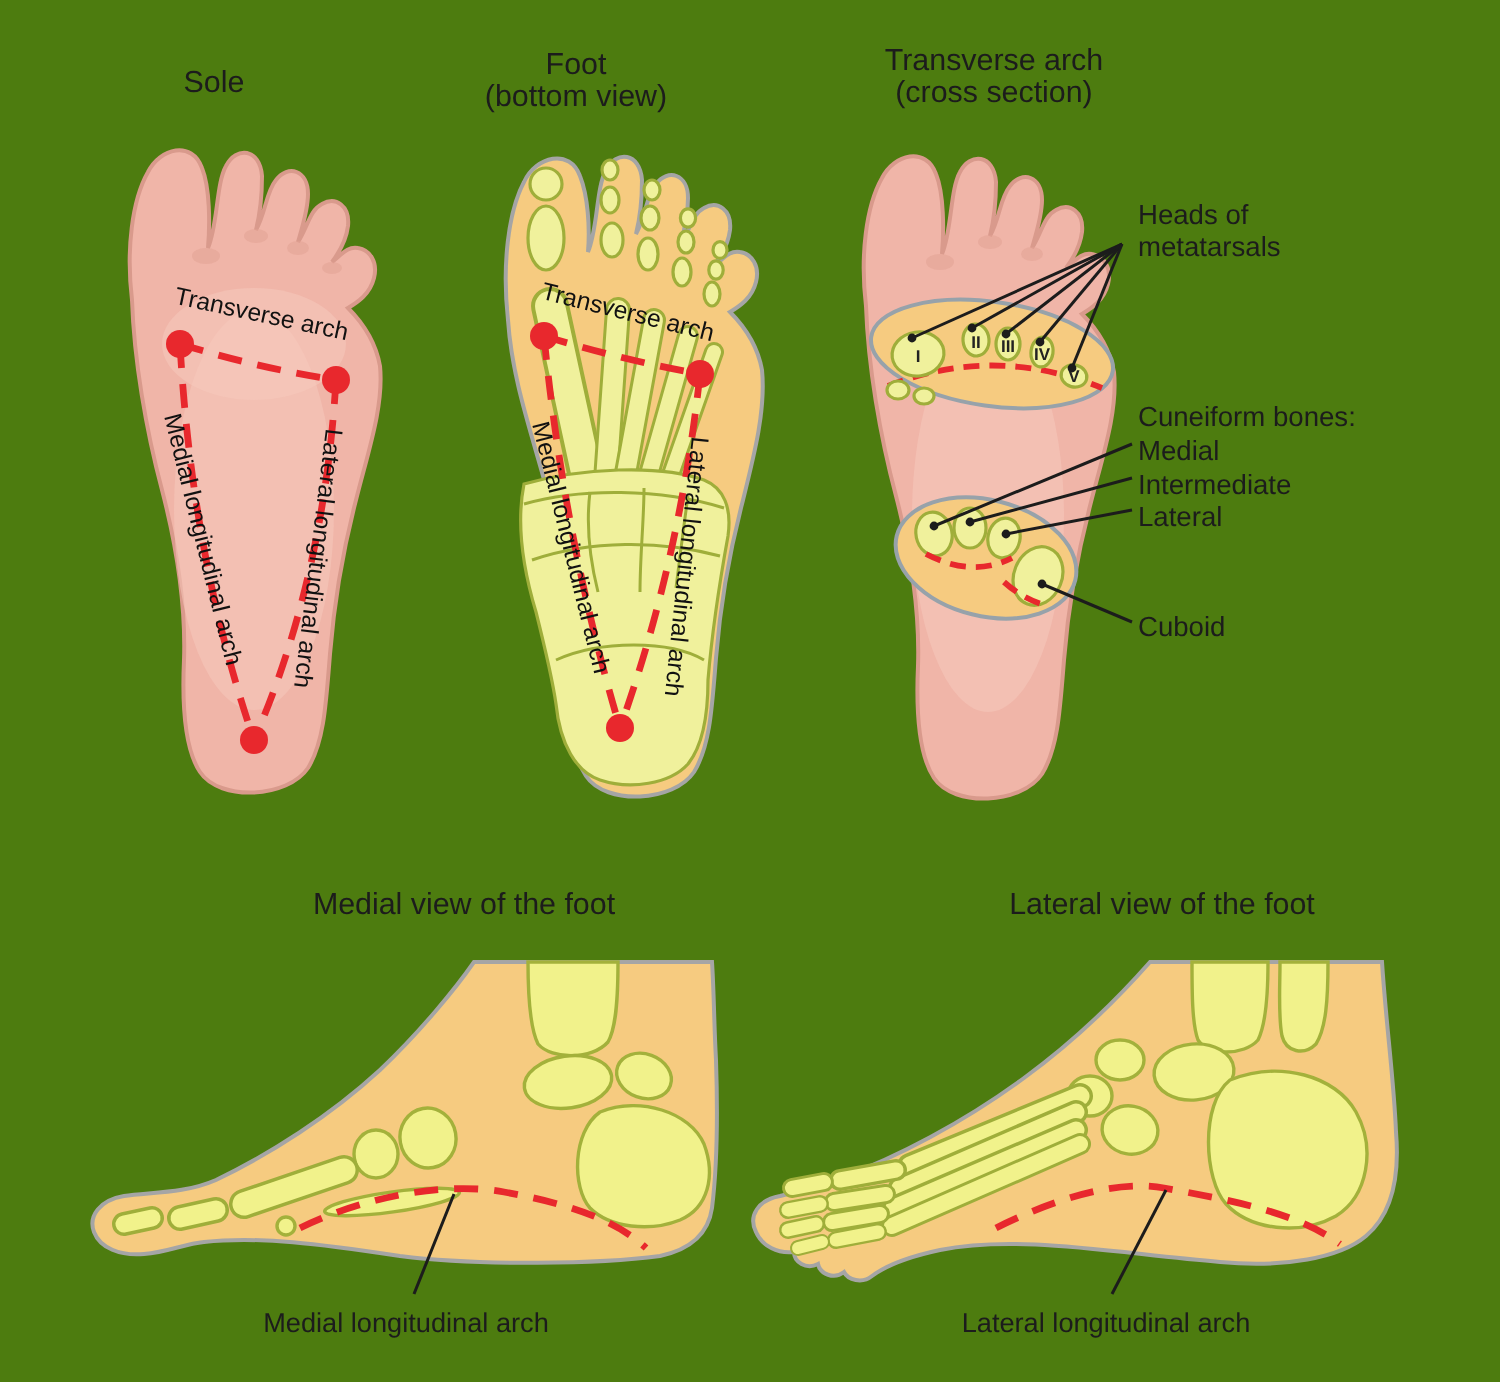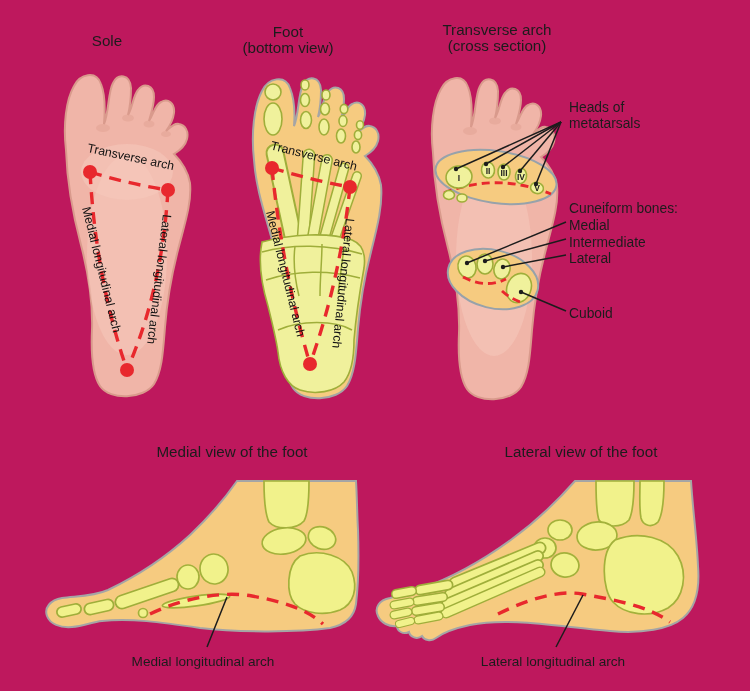--- a/index.html
+++ b/index.html
@@ -1,16 +1,16 @@
 <!DOCTYPE html>
 <html><head>
 <meta charset="utf-8">
 <style>
   html,body{margin:0;padding:0;background:#ffffff;}
-  .stage{width:750px;height:691px;position:relative;background:#be185d;overflow:hidden;}
+  .stage{width:750px;height:691px;position:relative;background:#4d7c0f;overflow:hidden;}
   svg{display:block;}
   text{font-family:"Liberation Sans","DejaVu Sans",sans-serif;}
   .title{font-size:15.2px;font-weight:500;fill:#1c1c1c;}
   .arch-label{font-size:12.3px;fill:#111;}
   .anno{font-size:13.8px;fill:#1c1c1c;}
   .caption{font-size:13.6px;fill:#1c1c1c;}
   .numeral{font-size:8.5px;font-weight:bold;fill:#222;}
   .skin{fill:#F0B5A8;stroke:#D99A8C;stroke-width:2;}
   .skin-light{fill:#F6C9BC;opacity:.55;}
   .toe-shadow{fill:#E2A394;opacity:.55;}

